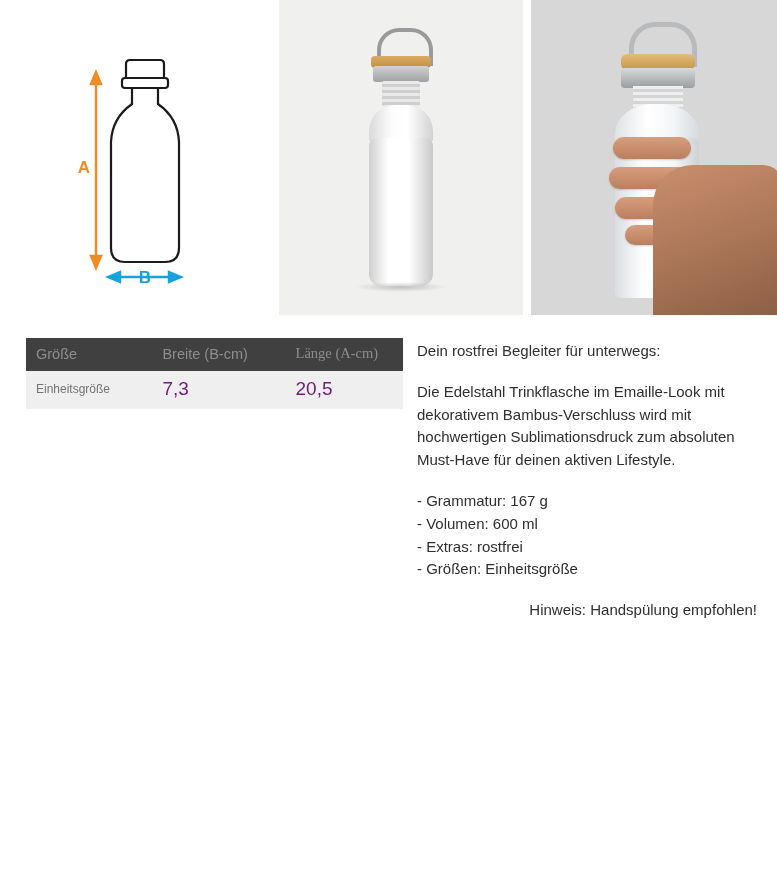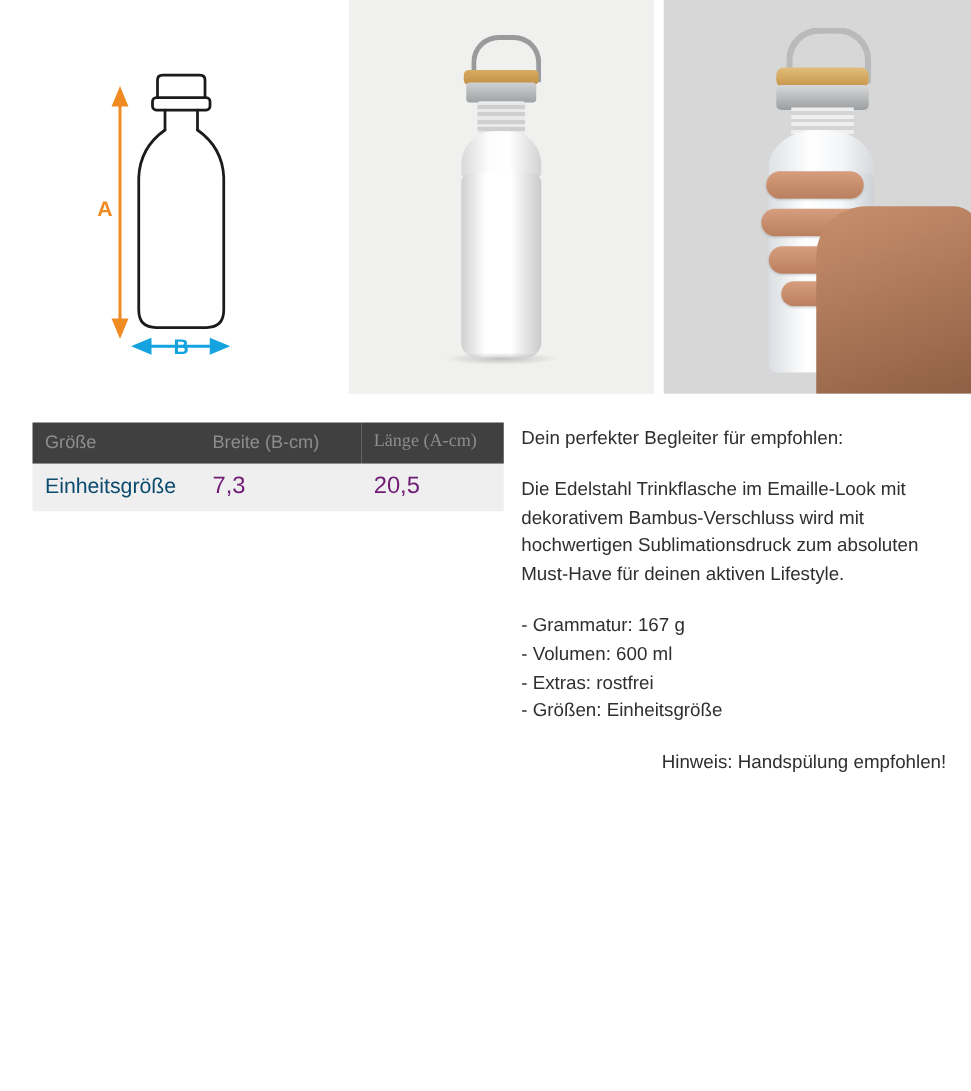--- a/index.html
+++ b/index.html
@@ -235,22 +235,22 @@
     font-weight: normal;
     color: #8d8d8d;
     padding: 7px 10px 9px 10px;
     background: #404040;
     font-size: 14.5px;
   }
   .size-table td {
     text-align: left;
     padding: 7px 10px 9px 10px;
     background: #efefef;
-    color: #0c4a6e;
-    font-size: 17px;
+    color: #737373;
+    font-size: 12px;
   }
   .size-table td.val {
     color: #701a75;
     font-size: 19px;
   }
   .col-a { width: 118px; }
   .col-b { width: 140px; }
   .col-c { width: 119px; font-family: Liberation Serif, serif; }
 
   
@@ -356,21 +356,21 @@
   <tbody>
     <tr>
       <td>Einheitsgröße</td>
       <td class="val">7,3</td>
       <td class="val">20,5</td>
     </tr>
   </tbody>
 </table>
 
 <div class="description">
-  <p>Dein perfekter Begleiter für empfohlen:</p>
+  <p>Dein rostfrei Begleiter für unterwegs:</p>
   <p>Die Edelstahl Trinkflasche im Emaille-Look mit dekorativem Bambus-Verschluss wird mit hochwertigen Sublimationsdruck zum absoluten Must-Have für deinen aktiven Lifestyle.</p>
   <ul>
     <li>- Grammatur: 167 g</li>
     <li>- Volumen: 600 ml</li>
     <li>- Extras: rostfrei</li>
     <li>- Größen: Einheitsgröße</li>
   </ul>
   <p class="note">Hinweis: Handspülung empfohlen!</p>
 </div>
 

